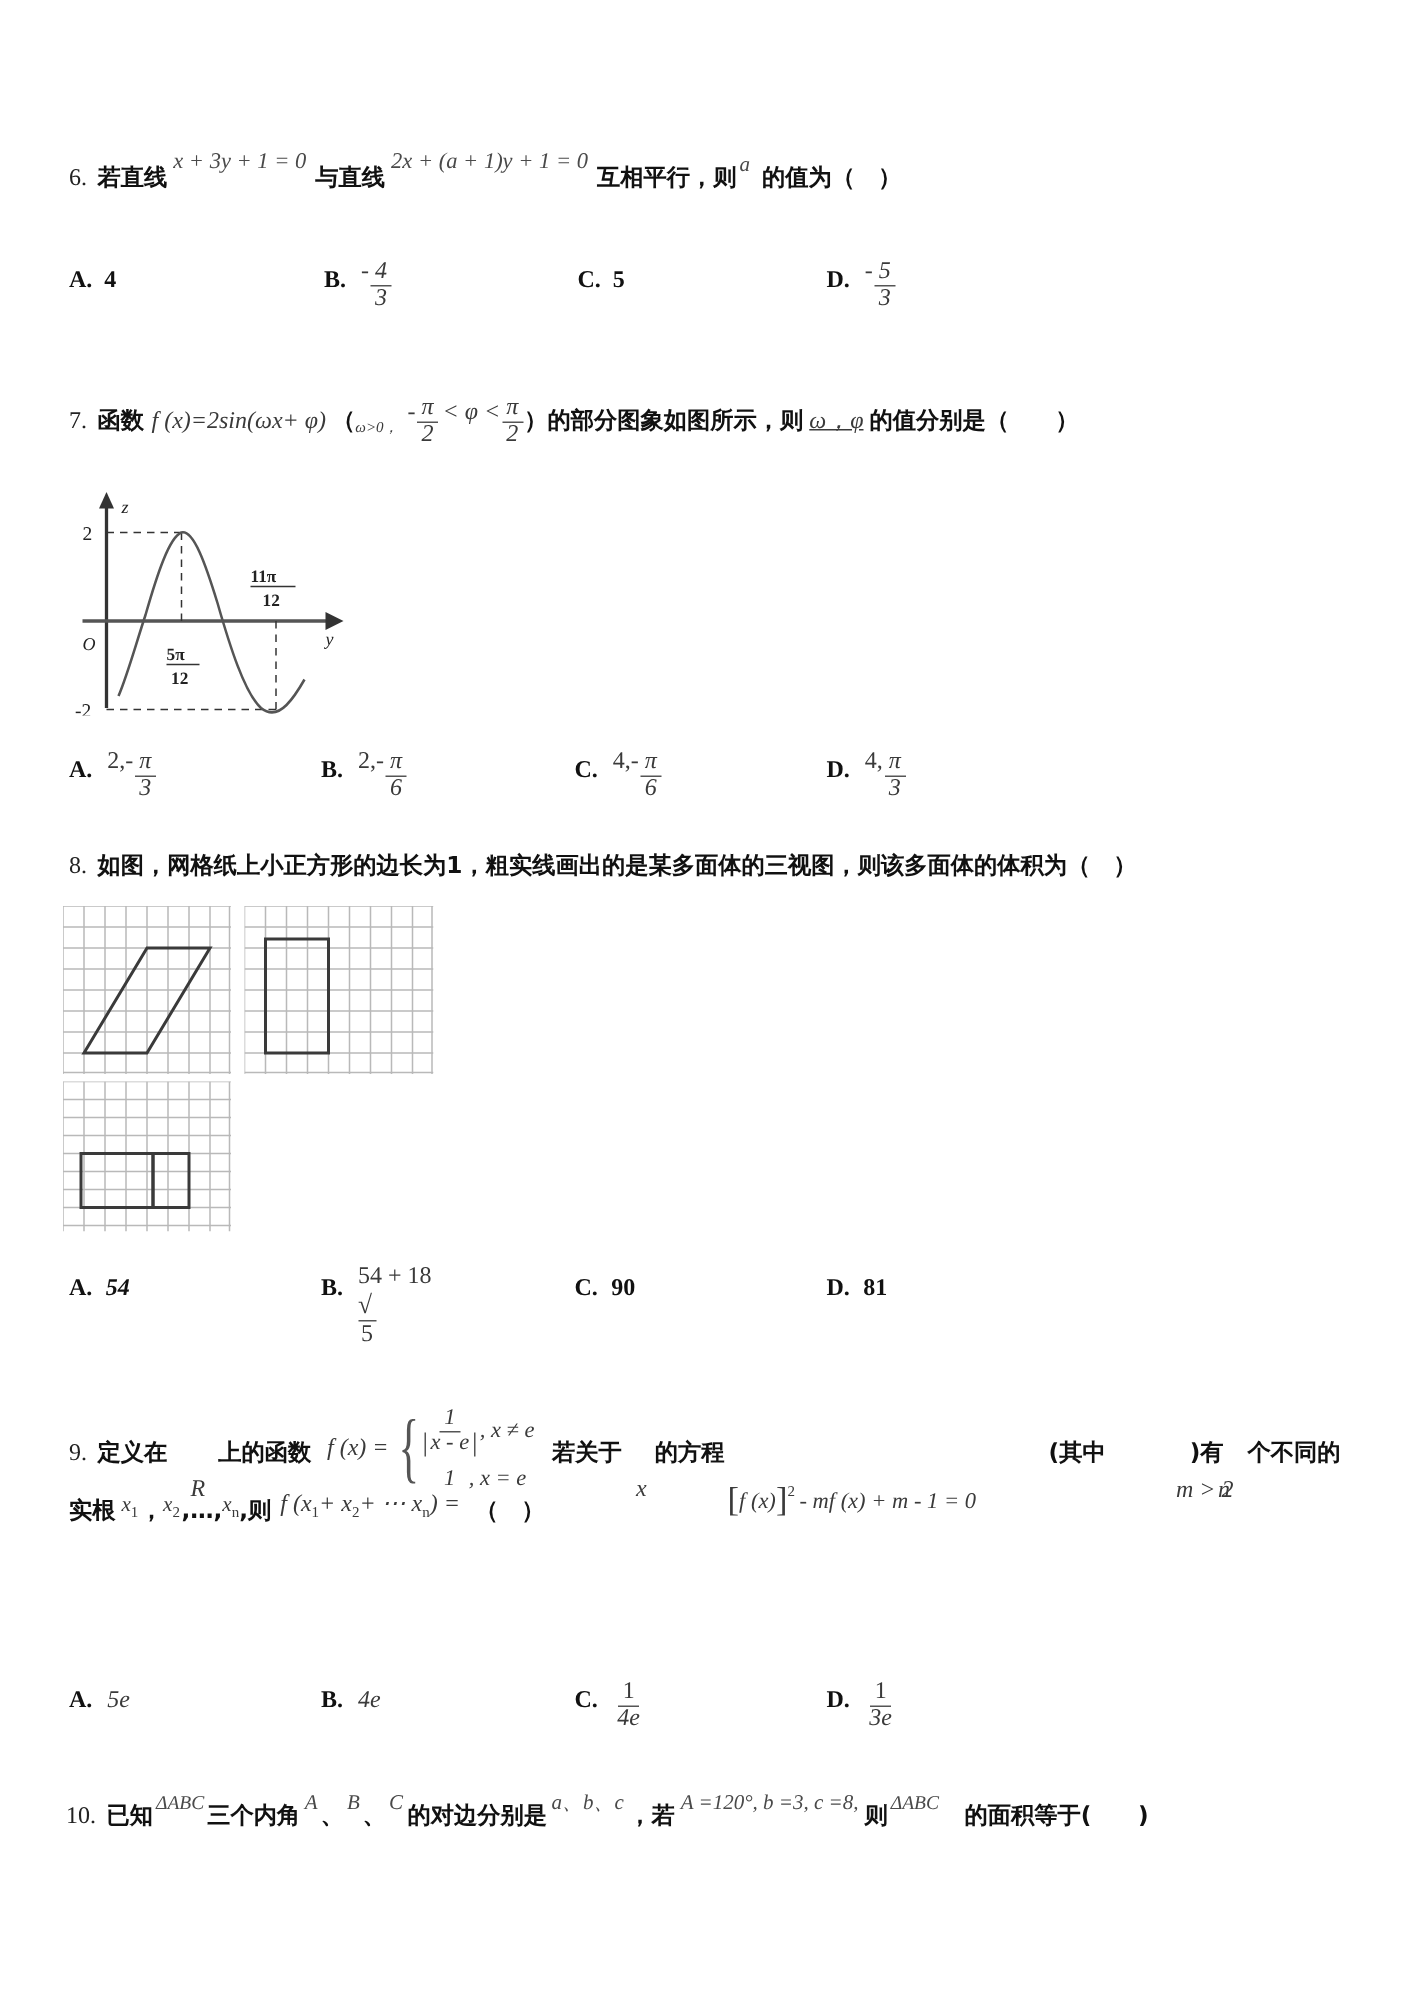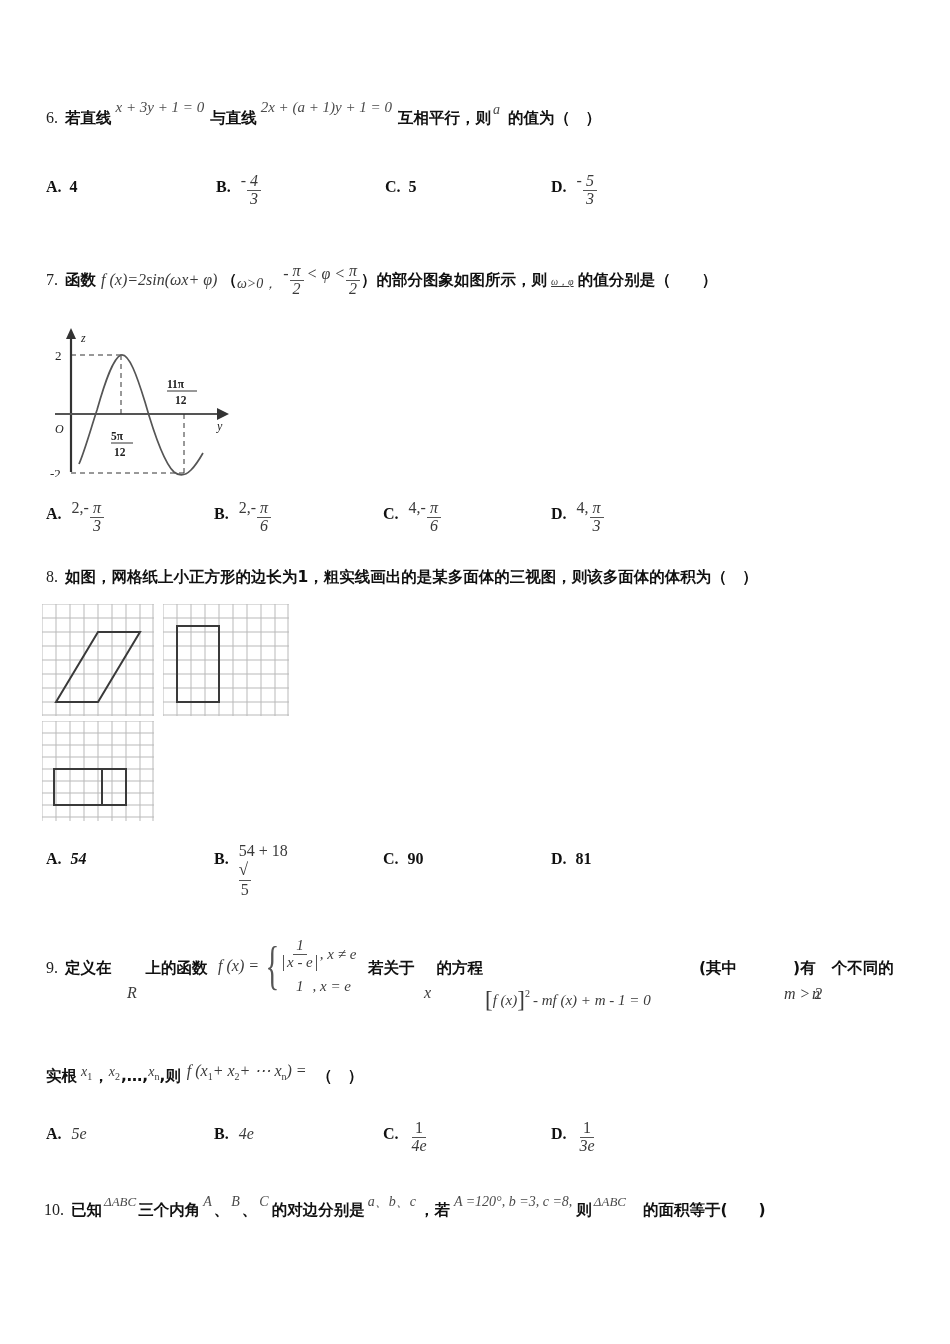--- a/index.html
+++ b/index.html
@@ -234,34 +234,34 @@
     </div>
   </div>
 
   <div class="qline" style="left:46px; top:270px;">
     <span class="qnum">7.</span>
     <span class="cn" style="margin-left:7px;">函数</span>
     <span class="mathi" style="margin-left:5px;">f (x)=2sin(</span>
     <span class="mathi">ωx</span>
     <span class="mathi">+ φ)</span>
     <span class="cn" style="margin-left:4px;">（</span>
-    <span class="mathi" style="font-size:14px; position:relative; top:3px;">ω&gt;0，</span>
+    <span class="mathi" style="font-size:10px; position:relative; top:3px;">ω&gt;0，</span>
     <span class="mathr" style="margin-left:6px; position:relative; top:-6px;">-</span>
     <span class="frac up">
       <span class="num">π</span>
       <span class="den">2</span>
     </span>
     <span class="mathi" style="margin-left:2px; position:relative; top:-6px;">&lt; φ &lt;</span>
     <span class="frac up">
       <span class="num">π</span>
       <span class="den">2</span>
     </span>
     <span class="cn">）</span>
     <span class="cn">的部分图象如图所示，则</span>
-    <span class="mathi" style="margin-left:4px; font-size:10px;text-decoration:underline;">ω，φ</span>
+    <span class="mathi" style="margin-left:4px; font-size:16px;text-decoration:underline;">ω，φ</span>
     <span class="cn" style="margin-left:4px;">的值分别是（　　）</span>
   </div>
 
   <div class="fig-sine">
     <svg width="196" height="155" viewBox="0 0 196 155">
 
       <line x1="26" y1="150" x2="26" y2="14" stroke="#333" stroke-width="2.2"></line>
       <polygon points="26,6 21,17 31,17" fill="#333"></polygon>
       <line x1="10" y1="92" x2="176" y2="92" stroke="#555" stroke-width="2.2"></line>
       <polygon points="184,92 172,86 172,98" fill="#333"></polygon>
@@ -483,21 +483,21 @@
   <div class="qline" style="left:699px; top:958px;">
     <span class="cn">(其中</span>
     <span style="width:56px;"></span>
     <span class="cn">)有</span>
     <span style="width:16px;"></span>
     <span class="cn">个不同的</span>
   </div>
   <div style="position:absolute; left:784px; top:985px;" class="mathi">m &gt; 2</div>
   <div style="position:absolute; left:812px; top:985px;" class="mathi">n</div>
 
-  <div class="qline" style="left:46px; top:1066px;text-align:center;">
+  <div class="qline" style="left:46px; top:997px;text-align:center;">
     <span class="cn">实根</span>
     <span class="mathi" style="margin-left:4px; font-size:14px; position:relative; top:-5px;">x</span>
     <span class="mathr" style="font-size:10px; position:relative; top:-1px;">1</span>
     <span class="cn" style="margin-left:1px;">，</span>
     <span class="mathi" style="font-size:14px; position:relative; top:-5px;">x</span>
     <span class="mathr" style="font-size:10px; position:relative; top:-1px;">2</span>
     <span class="cn" style="margin-left:1px;">,…,</span>
     <span class="mathi" style="font-size:14px; position:relative; top:-5px;">x</span>
     <span class="mathr" style="font-size:10px; position:relative; top:-1px;">n</span>
     <span class="cn">,则</span>

